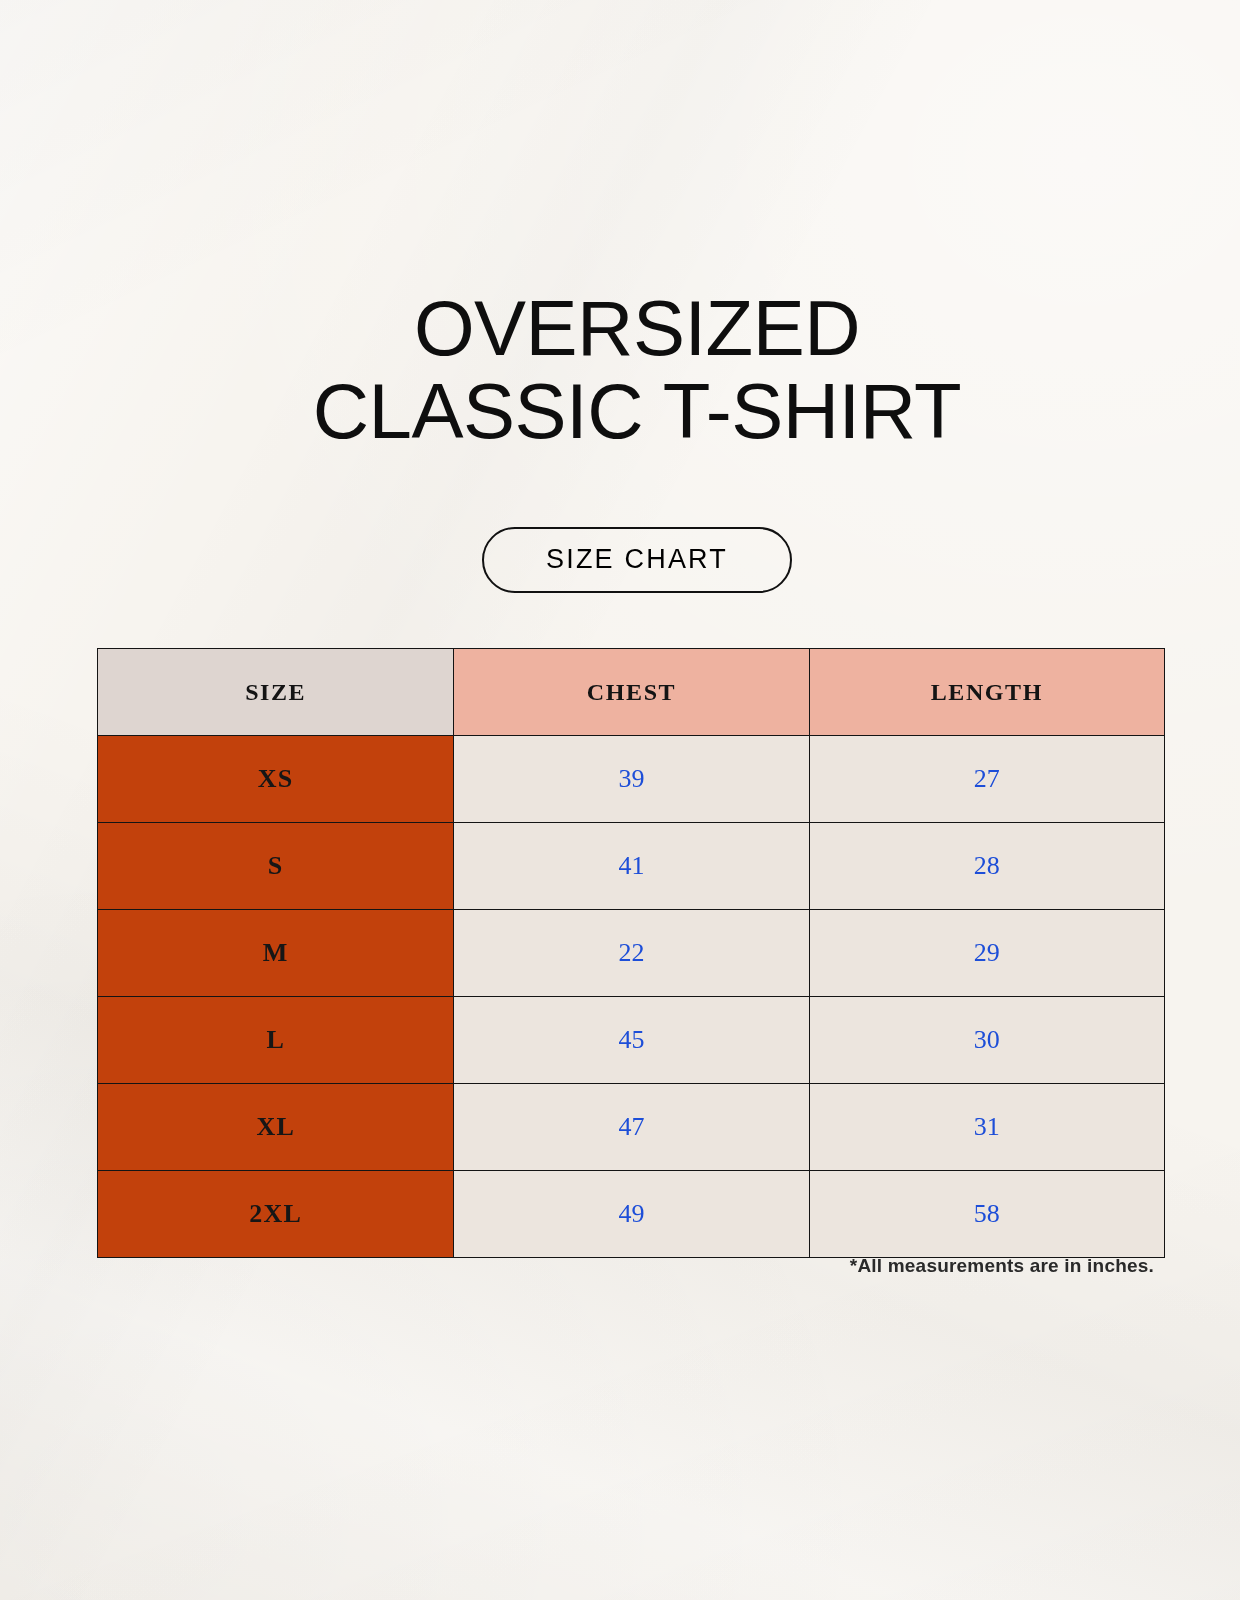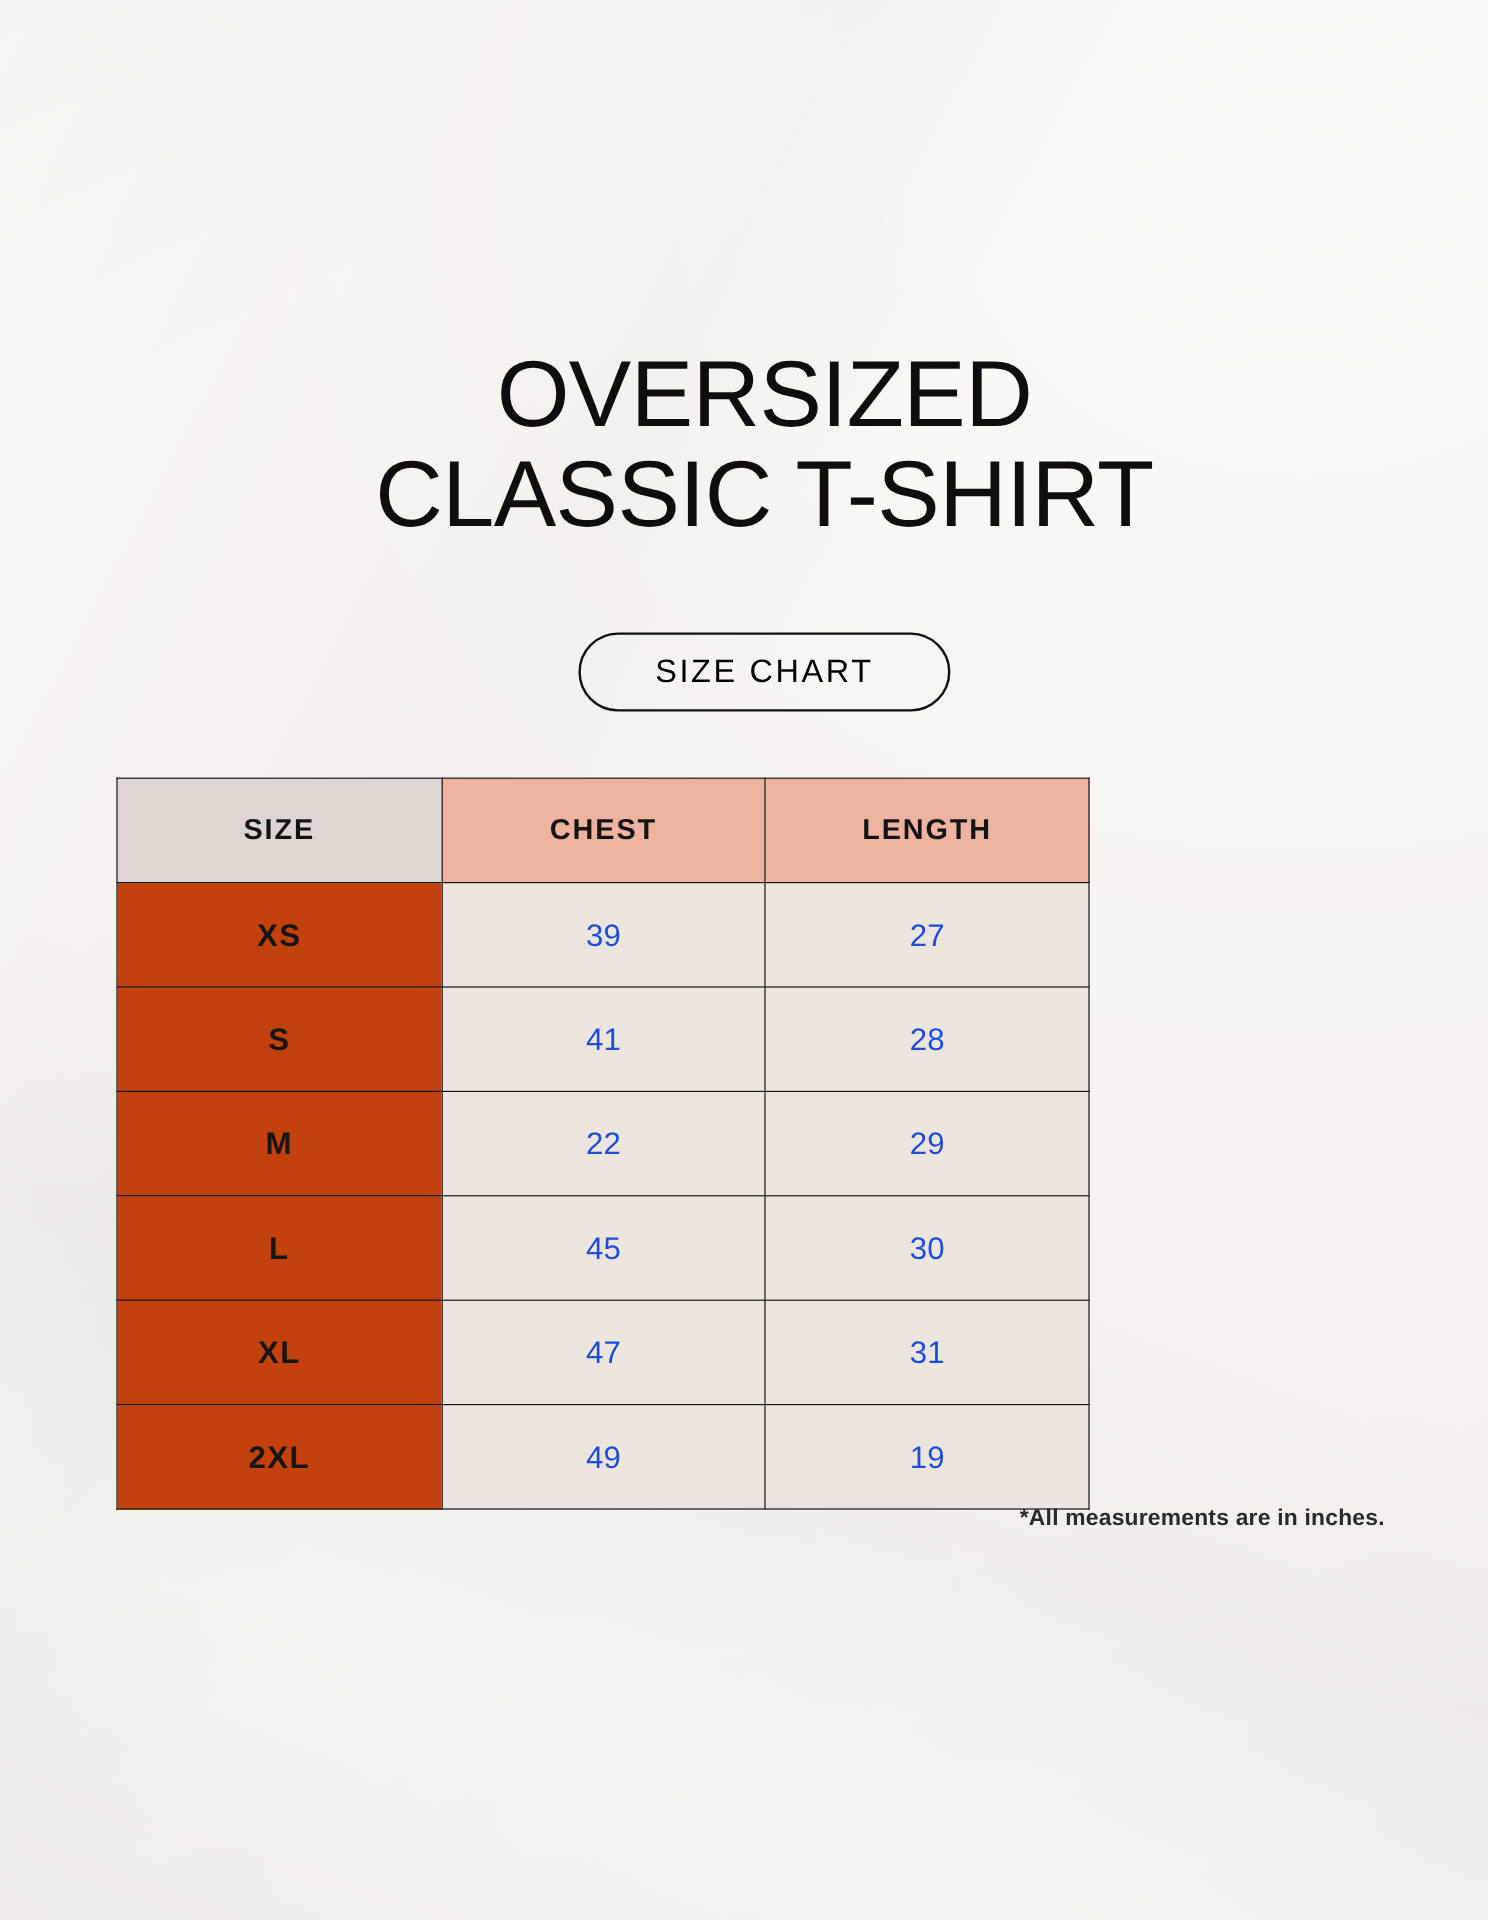--- a/index.html
+++ b/index.html
@@ -78,21 +78,22 @@
     font-weight: 500;
     color: #000000;
     background: transparent;
     line-height: 1.1;
   }
 
   .table-wrap {
     position: absolute;
     left: 97px;
     top: 648px;
-    width: 811px;
+    width: 1068px;
+    font-family: Liberation Serif, serif;
   }
   table.size-table {
     border-collapse: collapse;
     width: 100%;
     table-layout: fixed;
   }
   table.size-table th,
   table.size-table td {
     border: 1.6px solid #141414;
     text-align: center;
@@ -189,20 +190,20 @@
           <td class="cell-val">30</td>
         </tr>
         <tr>
           <td class="cell-size">XL</td>
           <td class="cell-val">47</td>
           <td class="cell-val">31</td>
         </tr>
         <tr>
           <td class="cell-size">2XL</td>
           <td class="cell-val">49</td>
-          <td class="cell-val">19</td>
+          <td class="cell-val">58</td>
         </tr>
       </tbody>
     </table>
   </div>
 
   <div class="footnote">*All measurements are in inches.</div>
 </div>
 
 </body></html>

